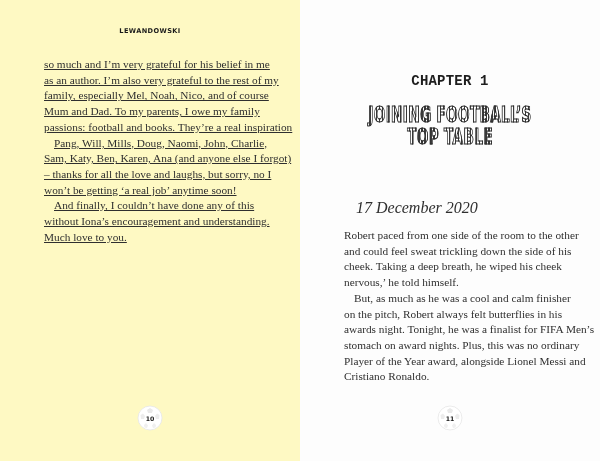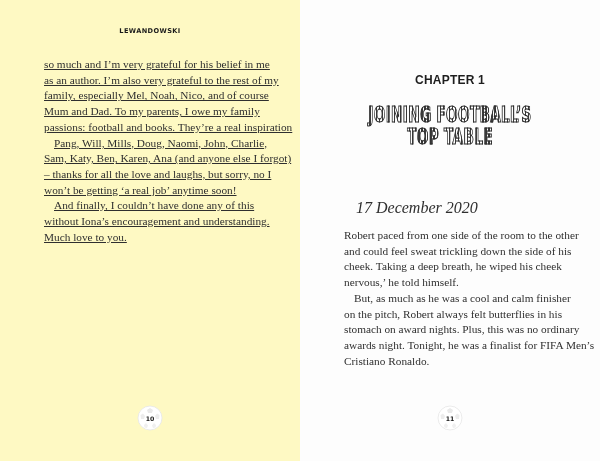--- a/index.html
+++ b/index.html
@@ -70,23 +70,23 @@
       padding-left: 10px;
     }
 
     
     .chapter-label {
       position: absolute;
       top: 73px;
       left: 0;
       width: 300px;
       text-align: center;
-      font-family: Liberation Sans, sans-serif;
-      font-weight: bold;
-      font-size: 12px;
+      font-family: Liberation Mono, monospace;
+      font-weight: bold;
+      font-size: 14px;
       letter-spacing: 0.2px;
       color: #1e1e1e;
     }
     .chapter-title {
       position: absolute;
       top: 104px;
       left: 0;
       width: 300px;
       text-align: center;
       font-family: "DejaVu Sans", sans-serif;
@@ -192,22 +192,23 @@
 
     <div class="date">17 December 2020</div>
 
     <div class="text-block">
       <span class="line">Robert paced from one side of the room to the other</span>
       <span class="line">and could feel sweat trickling down the side of his</span>
       <span class="line">cheek. Taking a deep breath, he wiped his cheek</span>
       <span class="line">nervous,’ he told himself.</span>
       <span class="line indent">But, as much as he was a cool and calm finisher</span>
       <span class="line">on the pitch, Robert always felt butterflies in his</span>
+      <span class="line">awards night. Tonight, he was a finalist for FIFA Men’s</span>
       <span class="line">stomach on award nights. Plus, this was no ordinary</span>
-      <span class="line">awards night. Tonight, he was a finalist for FIFA Men’s</span>
+      <span class="line">Player of the Year award, alongside Lionel Messi and</span>
       <span class="line">Cristiano Ronaldo.</span>
     </div>
 
     <div class="folio">
       <svg width="26" height="26" viewBox="0 0 26 26">
         <circle cx="13" cy="13" r="12" fill="#ffffff" stroke="#e6e6e6" stroke-width="0.8"></circle>
         <polygon points="13,3 16,5 15,8 11,8 10,5" fill="#e9e9e9"></polygon>
         <polygon points="3.5,10 6,8.5 8,11 7,14 4,14" fill="#ececec"></polygon>
         <polygon points="22.5,10 20,8.5 18,11 19,14 22,14" fill="#ececec"></polygon>
         <polygon points="7,20 9,18 11,20.5 10,23 7.5,22.5" fill="#efefef"></polygon>

